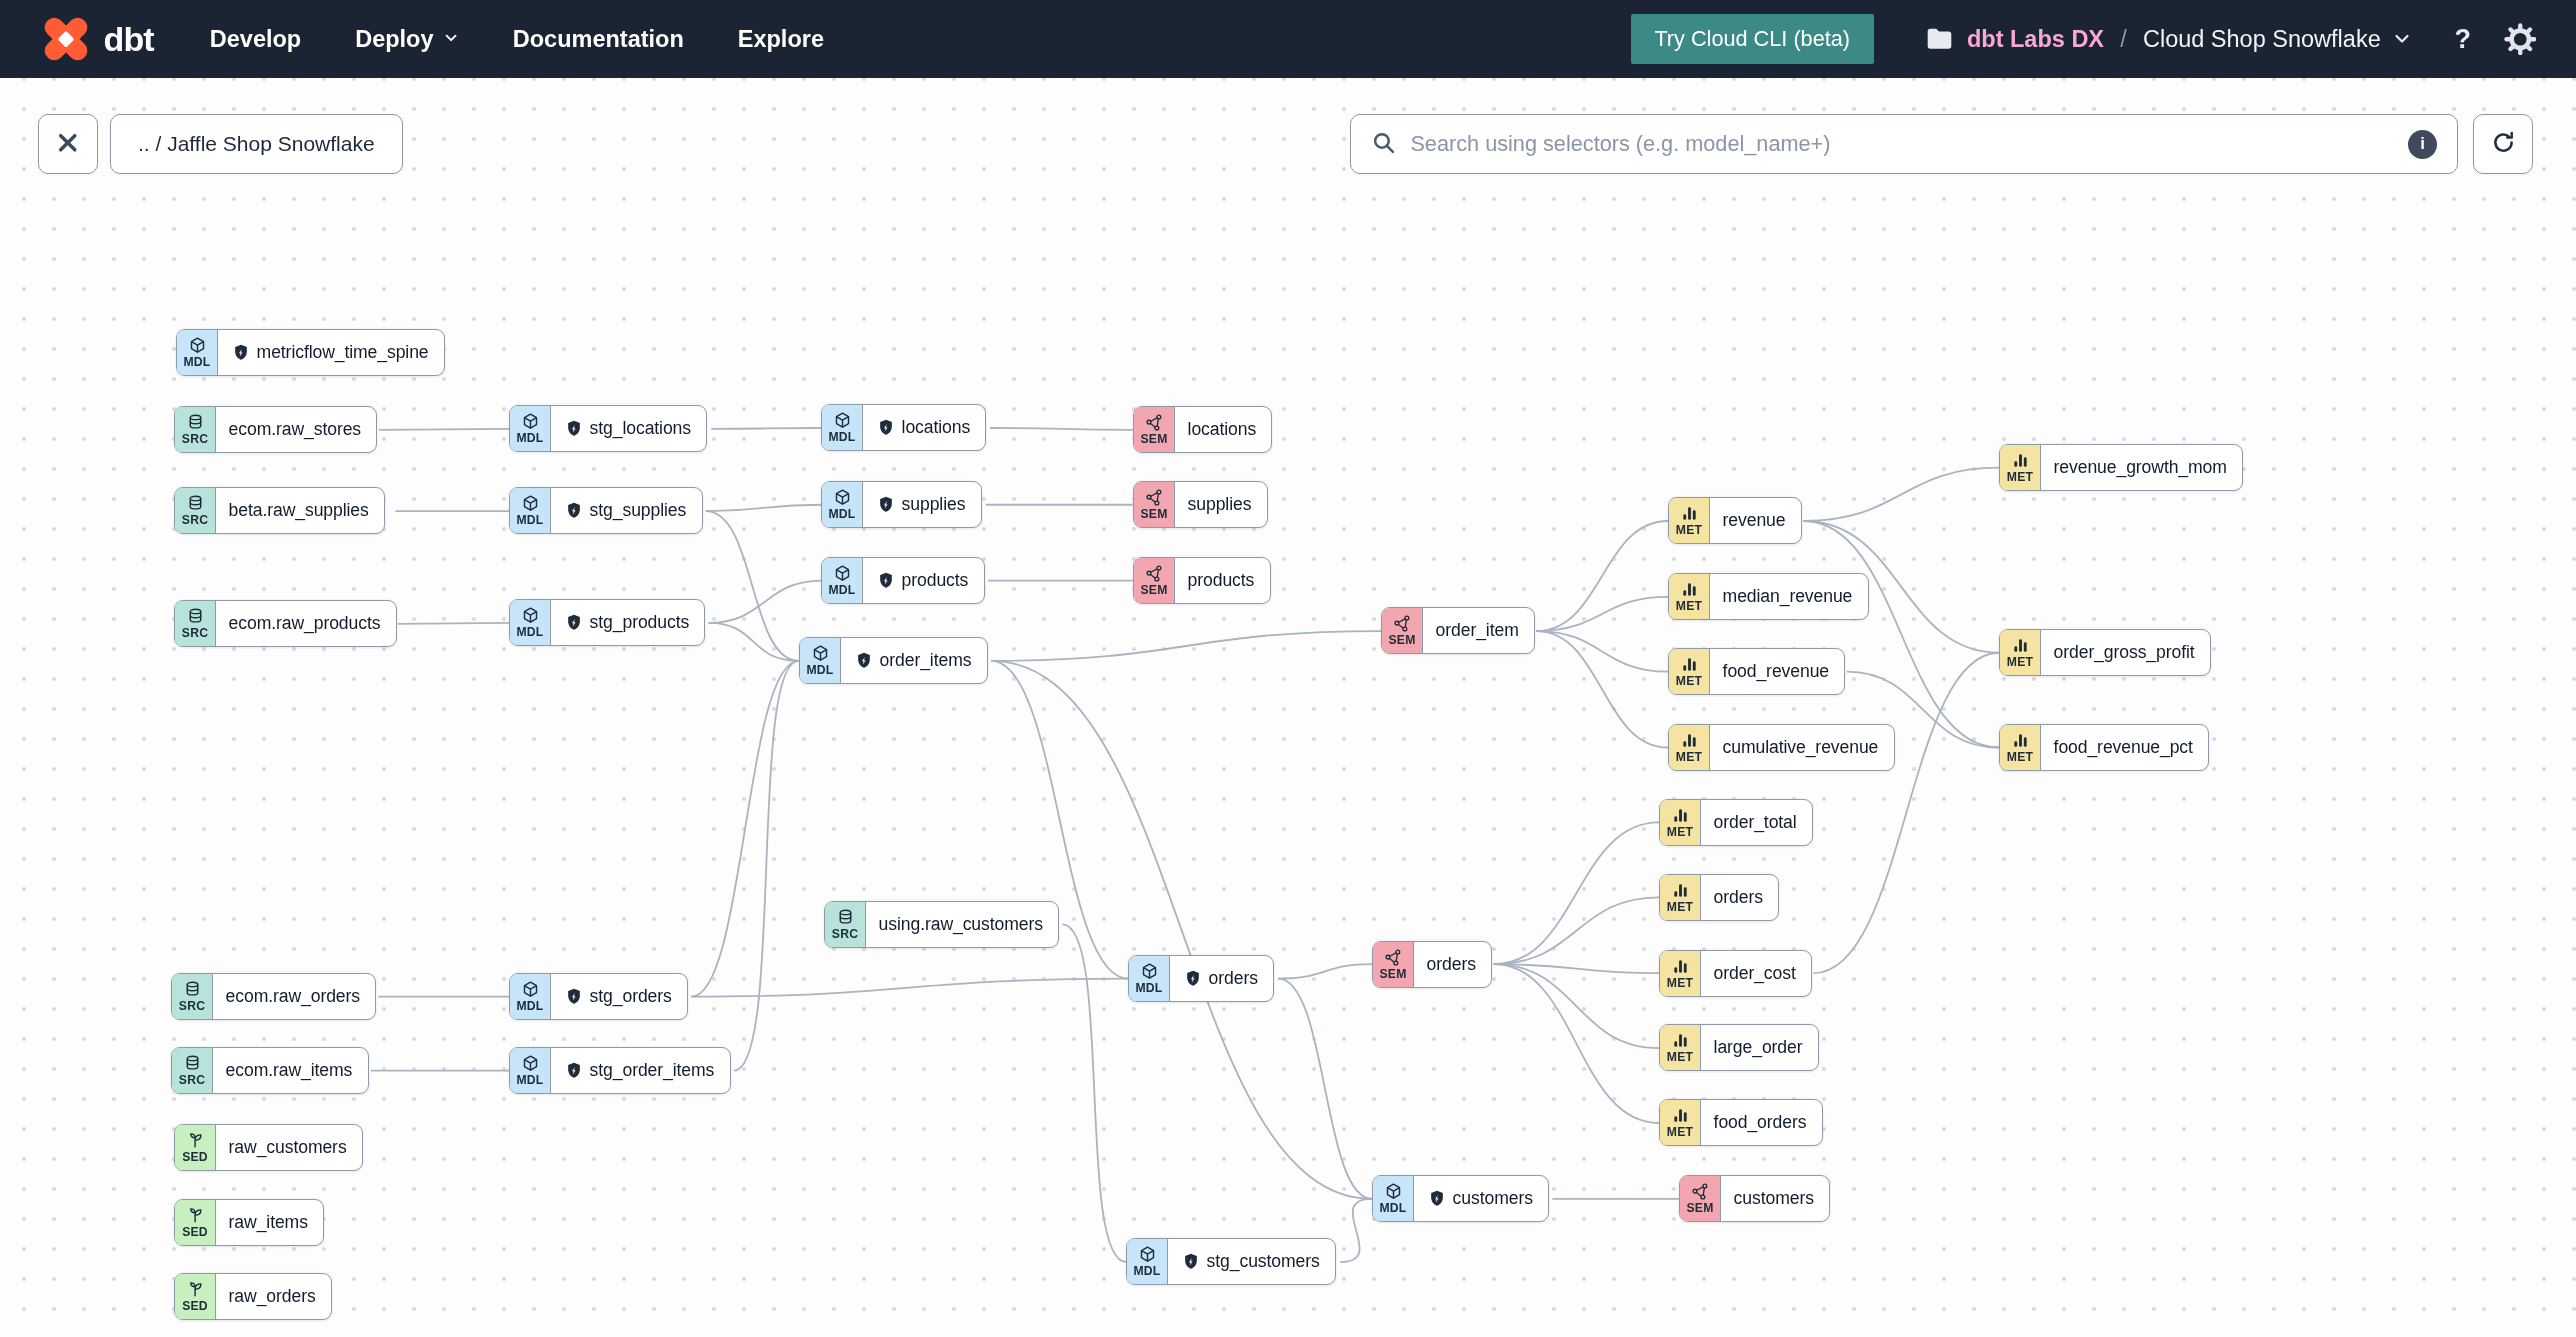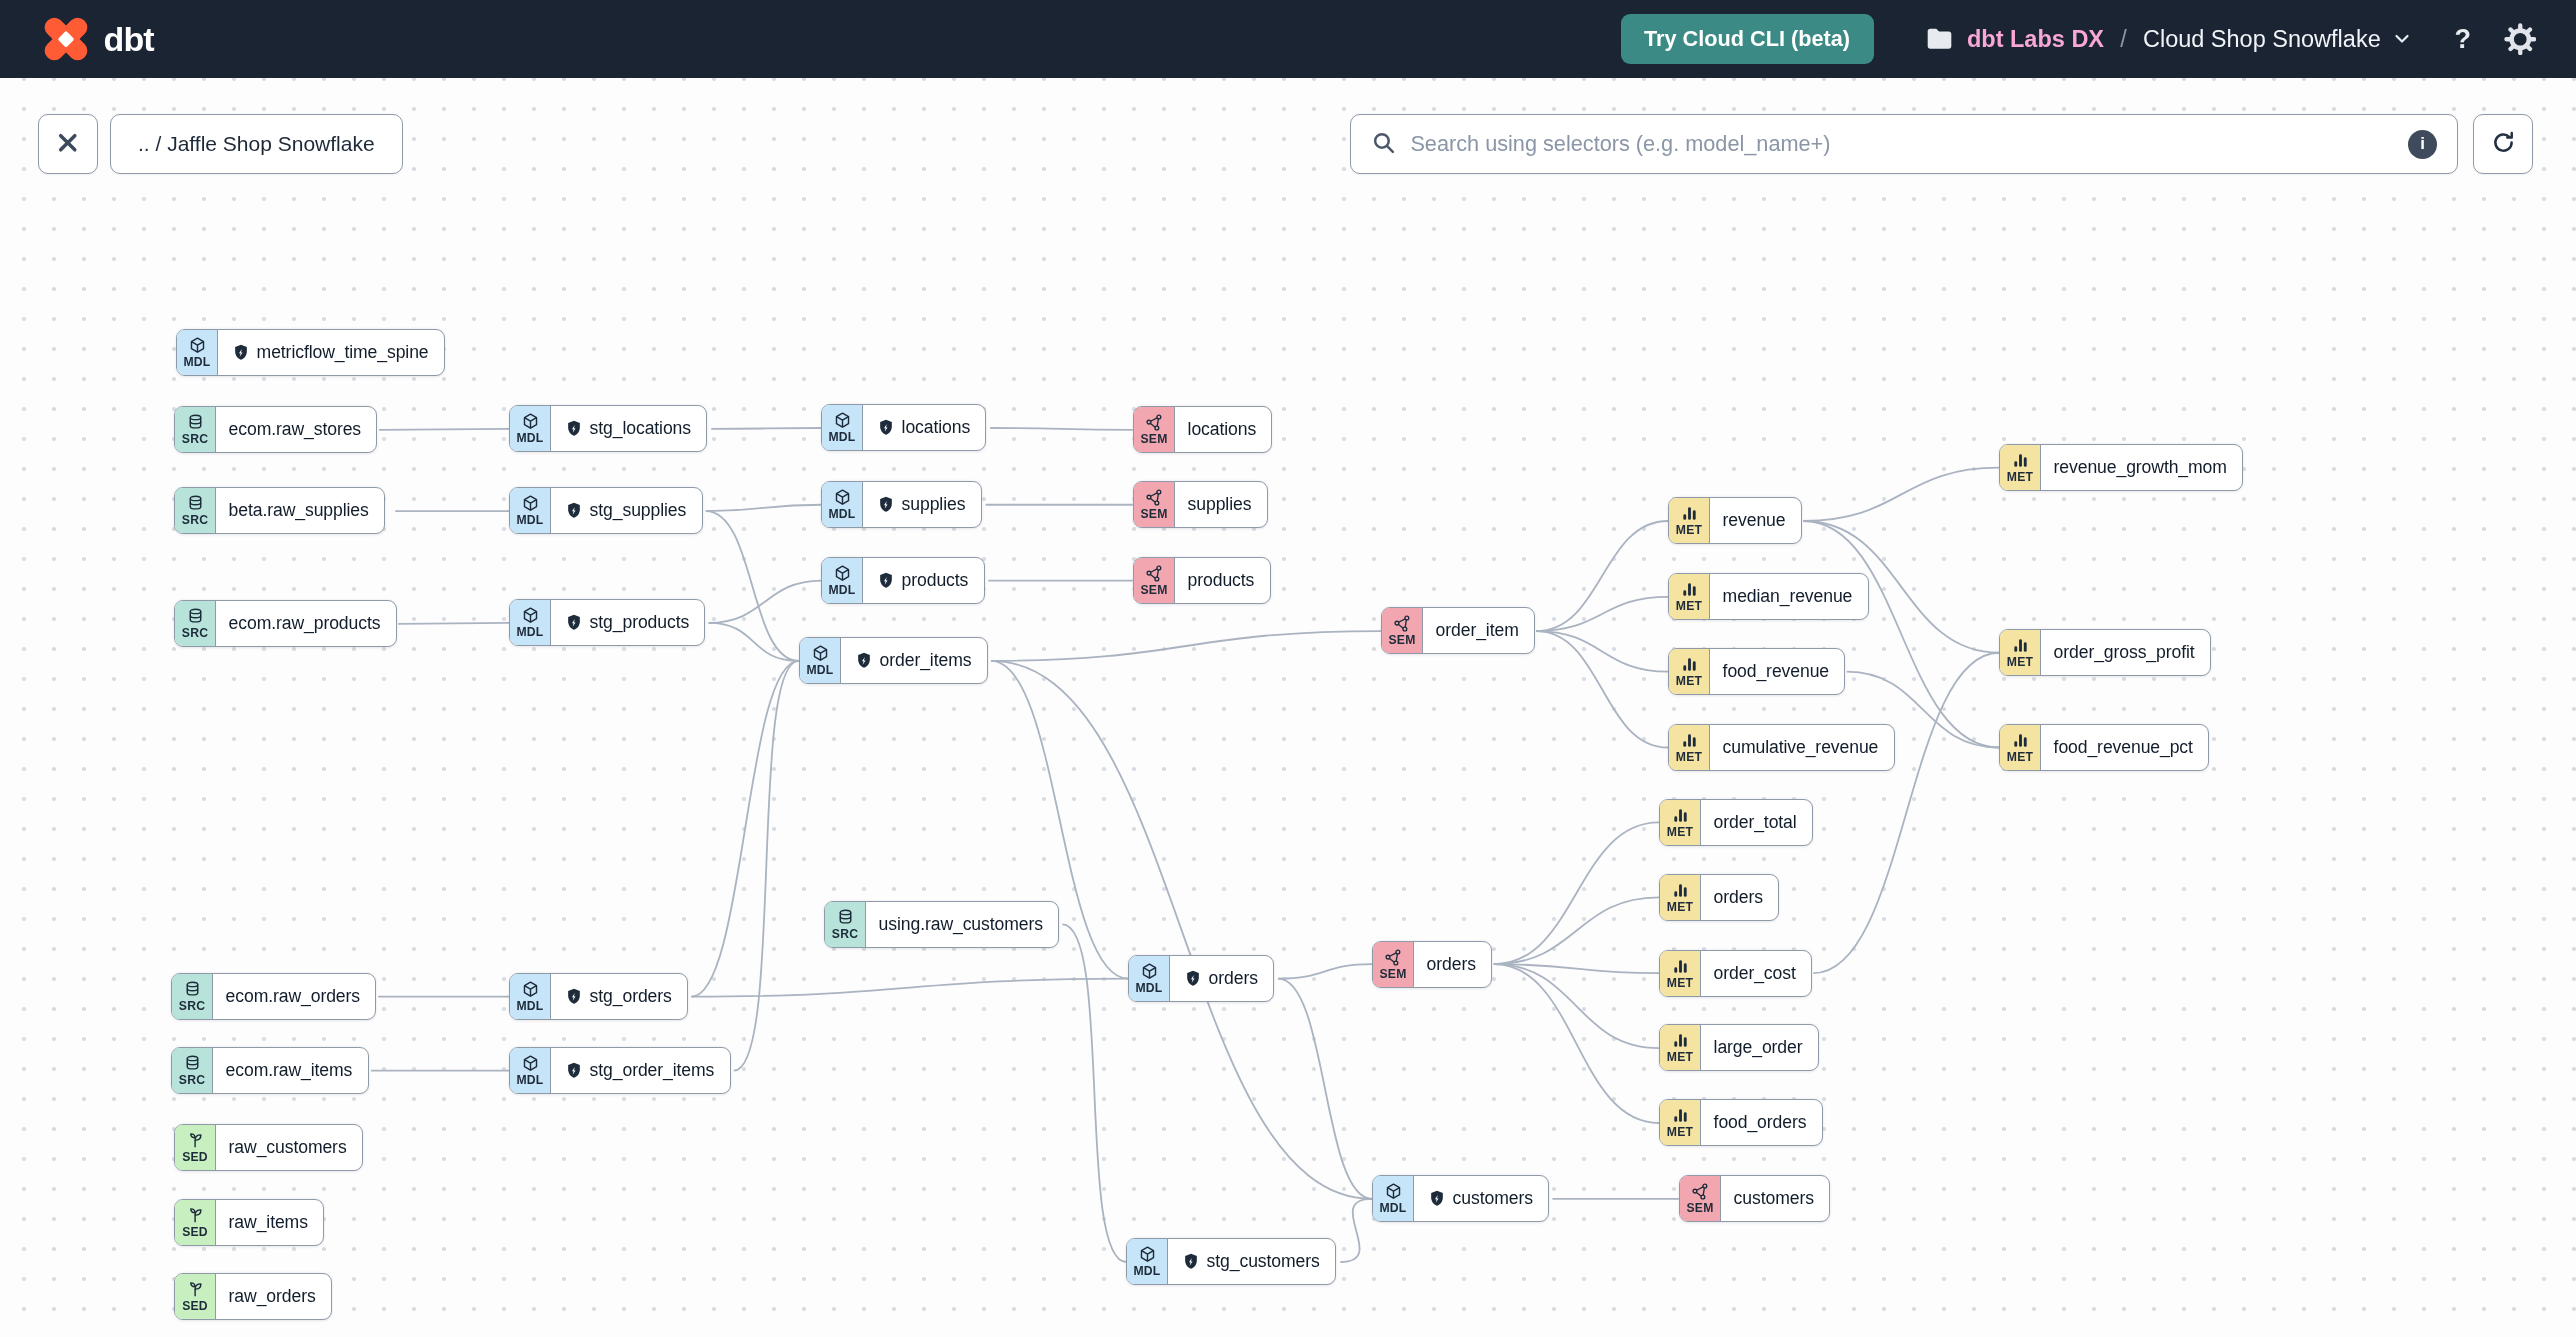--- a/index.html
+++ b/index.html
@@ -22,22 +22,22 @@
   .logo-mark { position:relative; width:51px; height:51px; flex:0 0 auto; }
   .logo-mark .bar { position:absolute; left:50%; top:50%; width:52px; height:19px; border-radius:9px; background:#ff5c35; }
   .logo-mark .bar.b1 { transform:translate(-50%,-50%) rotate(45deg); }
   .logo-mark .bar.b2 { transform:translate(-50%,-50%) rotate(-45deg); }
   .logo-mark .diamond { position:absolute; left:50%; top:50%; width:11.7px; height:11.7px; background:#fff; transform:translate(-50%,-50%) rotate(45deg); border-radius:1.8px; }
   .brand-text { color:#fff; font-size:34px; font-weight:700; letter-spacing:-0.9px; }
   .main-nav { display:flex; align-items:center; gap:54px; margin-left:56px; }
   .nav-item { display:flex; align-items:center; gap:9px; color:#fff; font-size:23.5px; font-weight:600; cursor:pointer; white-space:nowrap; }
   .nav-right { margin-left:auto; display:flex; align-items:center; }
   .cta-btn {
-    background:#3b8a85; color:#fff; border:none; border-radius:9px;
-    font-family:inherit; font-size:21.7px; font-weight:700; padding:11.7px 23.5px; cursor:pointer; white-space:nowrap;
+    background:#3b8a85; color:#fff; border:none; border-radius:2px;
+    font-family:inherit; font-size:21.7px; font-weight:400; padding:11.7px 23.5px; cursor:pointer; white-space:nowrap;
   }
   .folder-ic { margin-left:52px; display:flex; }
   .acct { color:#f9a8d4; font-size:23.5px; font-weight:700; margin-left:14.4px; white-space:nowrap; }
   .crumb-sep { color:#8b97a7; font-size:23.5px; margin:0 16.2px; }
   .proj { color:#f1f4f8; font-size:23.5px; font-weight:400; white-space:nowrap; }
   .chev { margin-left:10.8px; display:flex; }
   .help-ic { color:#e8ebf0; font-size:27px; font-weight:700; margin-left:43px; cursor:pointer; }
   .gear-wrap { margin-left:32.5px; display:flex; cursor:pointer; }
 
   
@@ -879,20 +879,37 @@
 
 <header class="navbar">
   <div class="brand">
     <div class="logo-mark">
       <div class="bar b1"></div>
         <div class="bar b2"></div>
         <div class="diamond"></div>
     </div>
     <span class="brand-text">dbt</span>
   </div>
+  <nav class="main-nav" id="main-nav">
+      <a class="nav-item">
+        <span>Develop</span>
+      </a>
+      <a class="nav-item">
+        <span>Deploy</span>
+        <span><svg width="16.2" height="16.2" viewBox="0 0 20 20">
+            <path d="M4.5 7l5.5 5.5L15.5 7" fill="none" stroke="#fff" stroke-width="2.4" stroke-linecap="round" stroke-linejoin="round"></path>
+          </svg></span>
+      </a>
+      <a class="nav-item">
+        <span>Documentation</span>
+      </a>
+      <a class="nav-item">
+        <span>Explore</span>
+      </a>
+    </nav>
   <div class="nav-right">
     <button class="cta-btn">Try Cloud CLI (beta)</button>
     <span class="folder-ic">
       <svg width="27" height="23.5" viewBox="0 0 24 20">
           <path d="M1.5 3.2C1.5 2 2.5 1 3.7 1h5.4l2.5 2.6h8.7c1.2 0 2.2 1 2.2 2.2v10.9c0 1.2-1 2.2-2.2 2.2H3.7c-1.2 0-2.2-1-2.2-2.2V3.2z" fill="#e7ebf0"></path>
         </svg>
     </span>
     <span class="acct">dbt Labs DX</span>
     <span class="crumb-sep">/</span>
     <span class="proj">Cloud Shop Snowflake</span>

